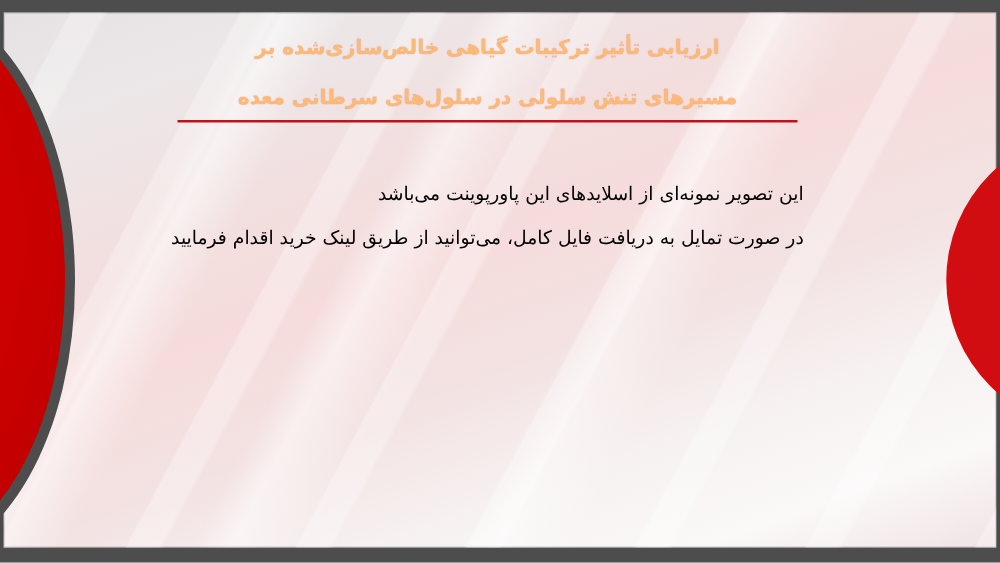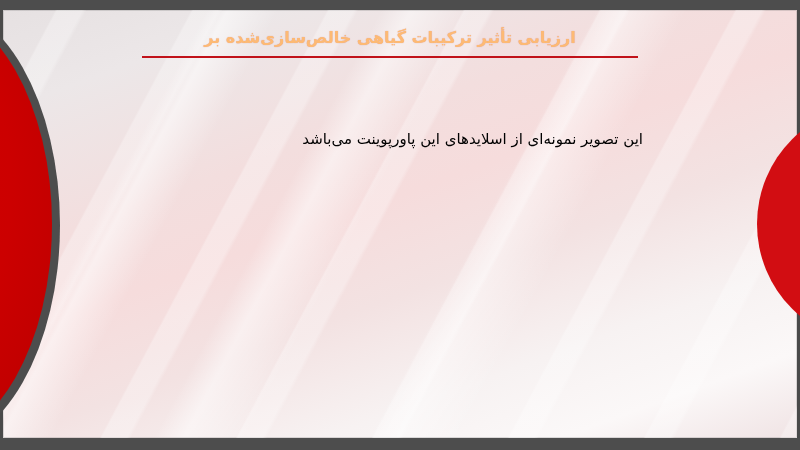--- a/index.html
+++ b/index.html
@@ -132,21 +132,21 @@
     width: 496px;
     height: 2px;
     background: #c1121a;
   }
 
   
   .body-block {
     position: absolute;
     z-index: 6;
     right: 157px;
-    top: 122px;
+    top: 138px;
     width: 520px;
     text-align: right;
     direction: rtl;
   }
   .body-line {
     color: #000000;
     font-size: 15px;
     line-height: 35px;
     white-space: nowrap;
   }
@@ -163,20 +163,22 @@
     <div class="panel-stripes"></div>
   </div>
 
   <div class="left-ellipse-outline"></div>
   <div class="left-ellipse"></div>
 
   <div class="right-circle"></div>
 
   <div class="title-block">
     <div class="title-line">ارزیابی تأثیر ترکیبات گیاهی خالص‌سازی‌شده بر</div>
+    <div class="title-line">مسیرهای تنش سلولی در سلول‌های سرطانی معده</div>
     <div class="title-underline"></div>
   </div>
 
   <div class="body-block">
     <div class="body-line">این تصویر نمونه‌ای از اسلایدهای این پاورپوینت می‌باشد</div>
+    <div class="body-line">در صورت تمایل به دریافت فایل کامل، می‌توانید از طریق لینک خرید اقدام فرمایید</div>
   </div>
 
 </div>
 
 </body></html>

